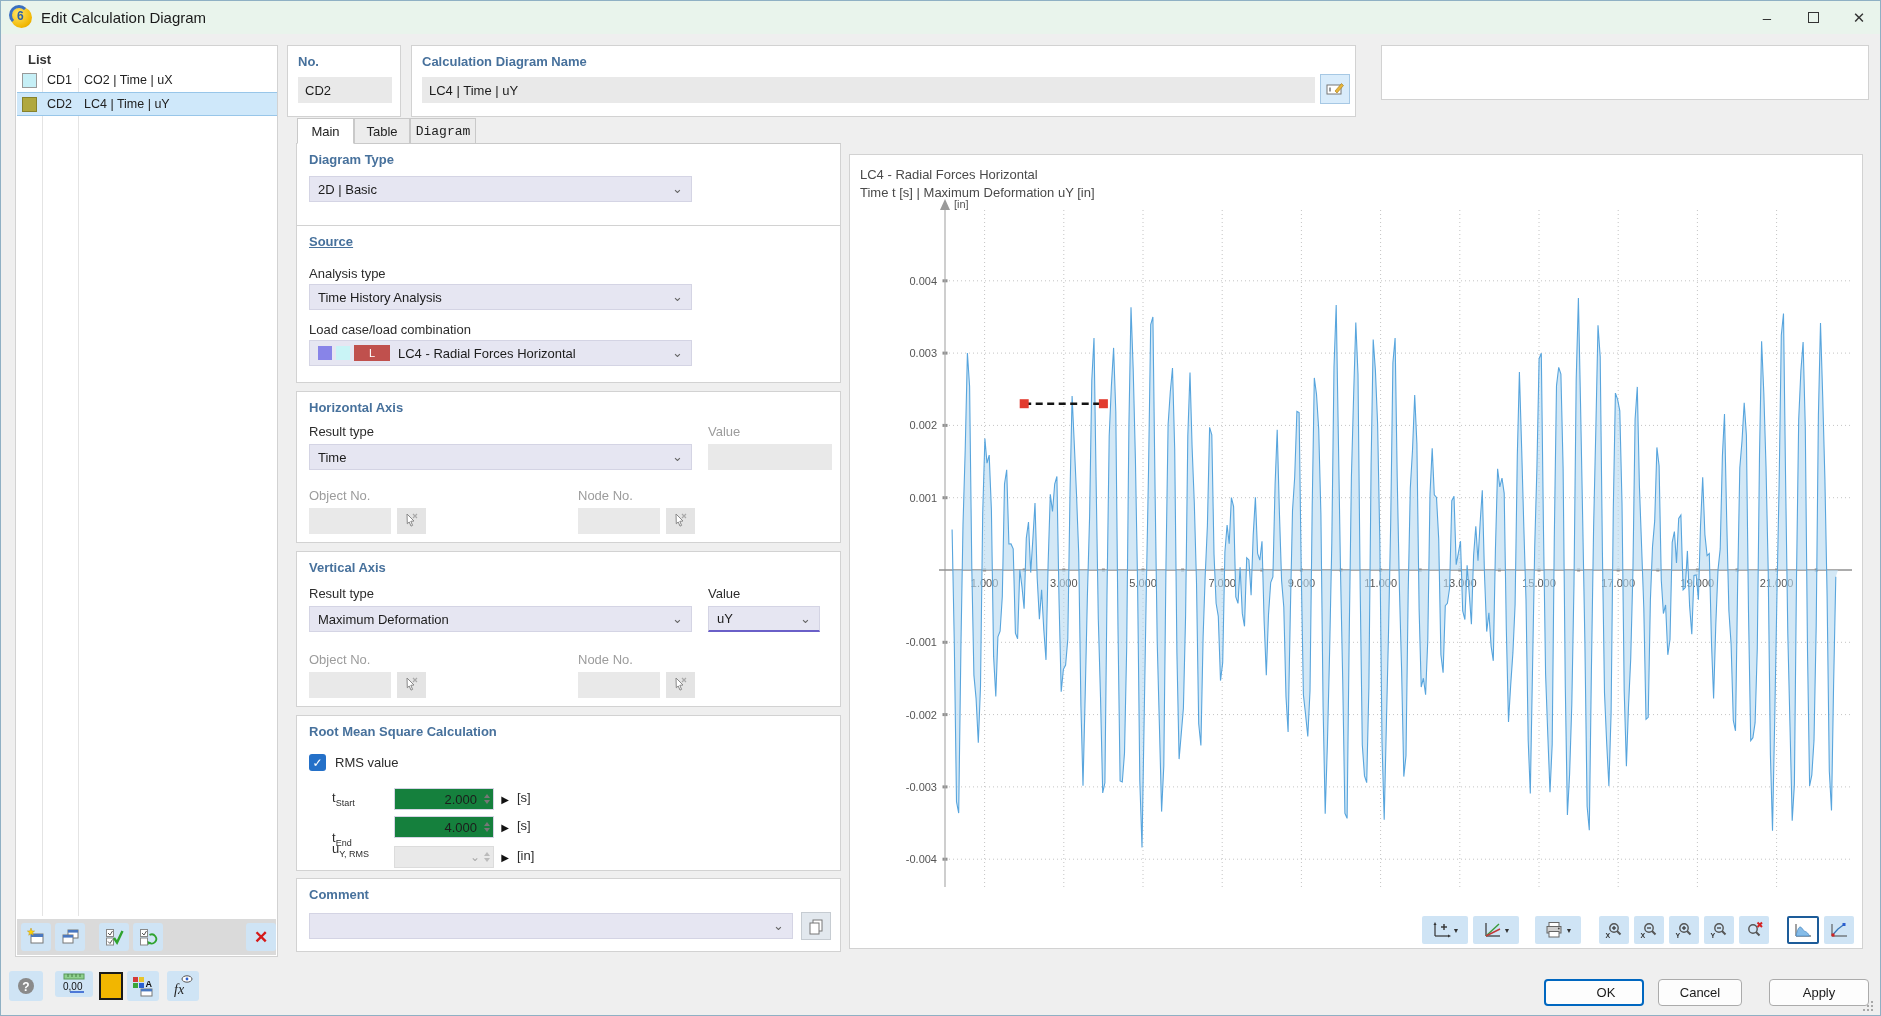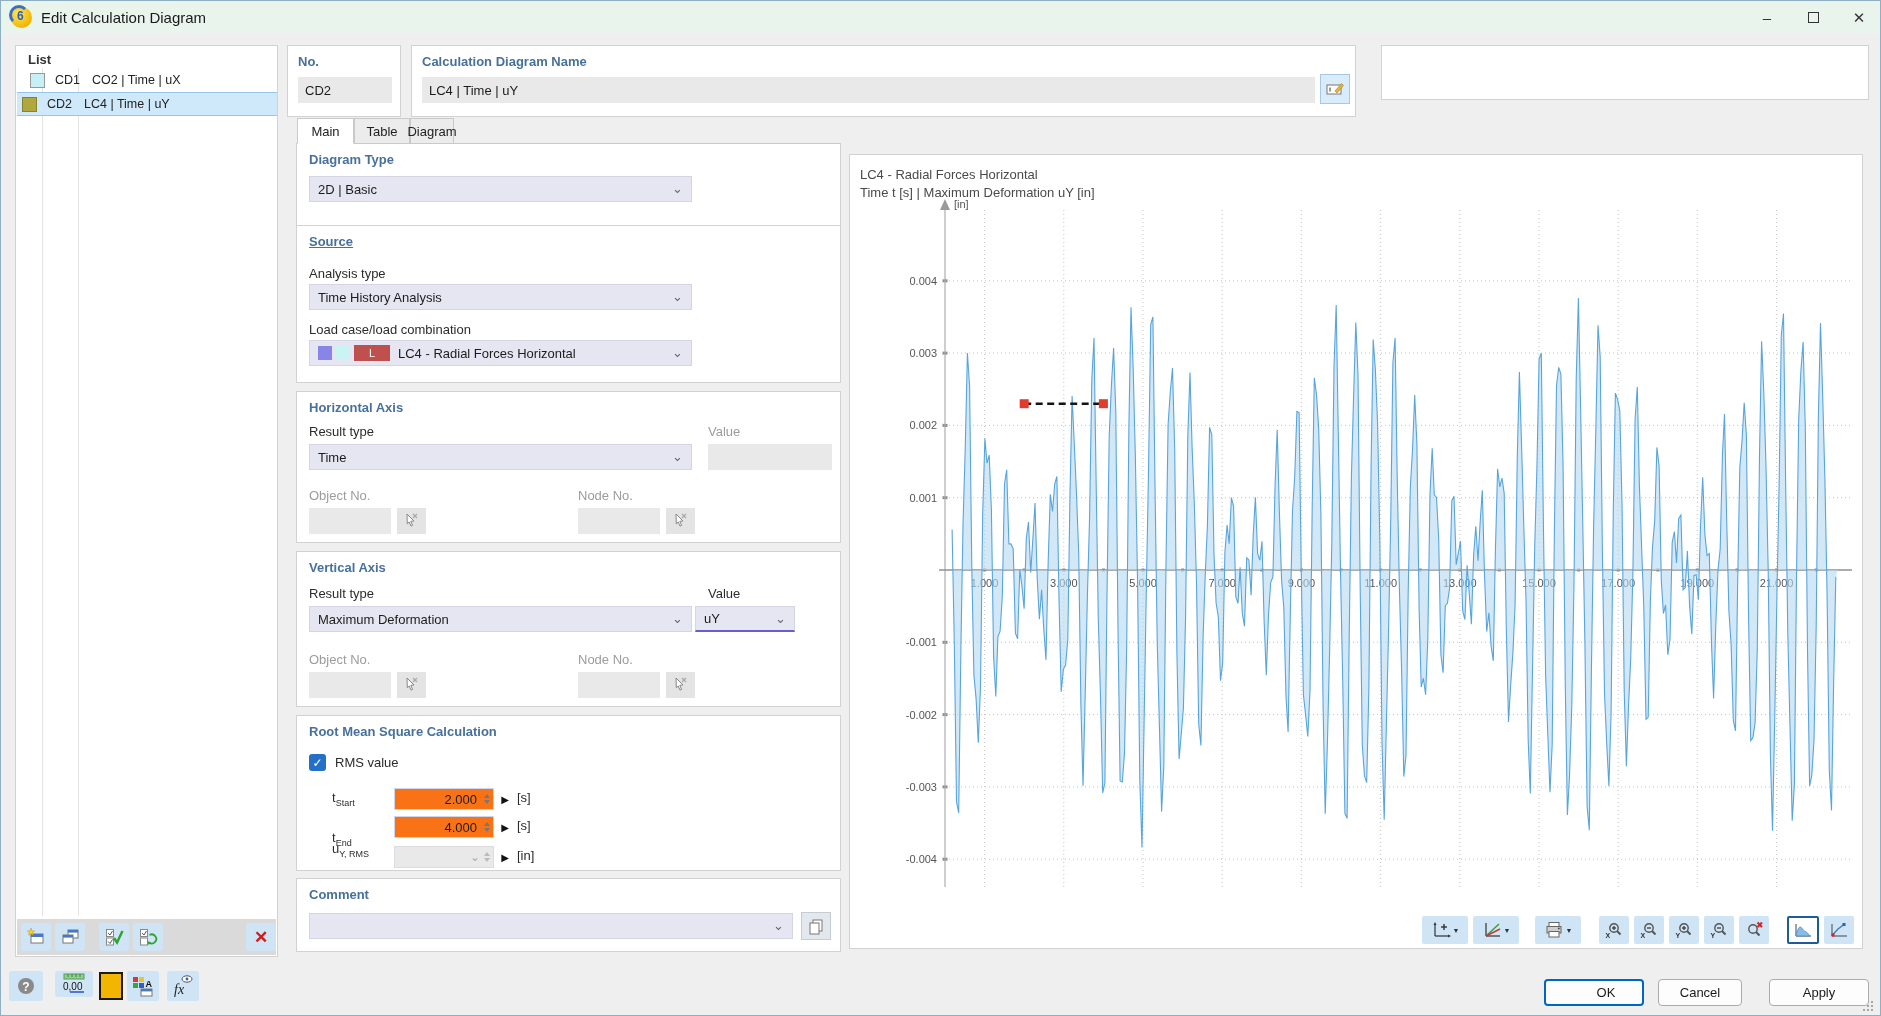--- a/index.html
+++ b/index.html
@@ -41,21 +41,21 @@
 
   .icon-btn { width:30px; height:28px; background:#cfe4f5; border-radius:3px; display:flex; align-items:center; justify-content:center; }
   .tool-strip { position:absolute; left:1px; right:1px; bottom:1px; height:36px; background:#dadada; }
 
   
   .tab { position:absolute; top:0; height:25px; display:flex; align-items:center; justify-content:center;
          font-size:13px; color:#222; background:#ececec; border:1px solid #c9c9c9; border-bottom:none; }
   .tab.selected { background:#ffffff; height:26px; z-index:2; border-bottom:1px solid #fff; }
 
   
-  .spin-field { display:flex; align-items:center; background:#f97316; border:1px solid #d4d4e4; width:100px; height:22px; }
+  .spin-field { display:flex; align-items:center; background:#15803d; border:1px solid #d4d4e4; width:100px; height:22px; }
   .spin-field.dis { background:#e9e9e9; border-color:#dcdcdc; }
   .spin-val { flex:1; text-align:right; font-size:13px; color:#1c1c1c; padding-right:3px; }
   .spin-col { width:13px; display:flex; flex-direction:column; align-items:center; justify-content:center; gap:2px; }
   .tri-up { width:0;height:0;border-left:3.5px solid transparent;border-right:3.5px solid transparent;border-bottom:4px solid #777; }
   .tri-dn { width:0;height:0;border-left:3.5px solid transparent;border-right:3.5px solid transparent;border-top:4px solid #777; }
   .play-btn { width:16px; height:22px; display:flex; align-items:center; justify-content:center; font-size:10px; color:#111; }
   .unit { font-size:13px; color:#2c2c2c; }
 
   .cb { width:17px; height:17px; background:#2470c8; border-radius:3px; color:#fff; font-size:12px;
         display:flex; align-items:center; justify-content:center; }
@@ -89,21 +89,21 @@
       </div>
     <div class="winbtn">✕</div>
   </div>
 </div>
 
 <div class="abs panel" style="left:14px; top:44px; width:263px; height:912px;">
   <div class="abs" style="left:12px; top:6px; font-size:13px; font-weight:bold; color:#333;">List</div>
   <div class="col-line" style="left:26px;"></div>
   <div class="col-line" style="left:62px;"></div>
 
-  <div class="list-row" style="top:22px;padding-left:8px;">
+  <div class="list-row" style="top:22px;">
     <span class="swatch" style="background:#c6eff6;"></span>
     <span style="margin-left:10px; width:34px;">CD1</span>
     <span style="margin-left:3px;">CO2 | Time | uX</span>
   </div>
   <div class="list-row sel" style="top:46px;">
     <span class="swatch" style="background:#b0a83e; border-color:#87822c;"></span>
     <span style="margin-left:10px; width:34px;">CD2</span>
     <span style="margin-left:3px;">LC4 | Time | uY</span>
   </div>
 
@@ -162,21 +162,21 @@
         <path d="M10 12 L16.5 4.5 L18.5 6.5 L12 14 Z" fill="#e8b53a" stroke="#a07818" stroke-width="0.6"></path>
       </svg>
   </div>
 </div>
 
 <div class="abs panel" style="left:1380px; top:44px; width:488px; height:55px;"></div>
 
 <div class="abs" style="left:295px; top:117px; width:545px; height:26px;">
   <div class="tab selected" style="left:1px; width:57px;">Main</div>
   <div class="tab" style="left:58px; width:56px;">Table</div>
-  <div class="tab" style="left:114px; width:44px;">Diagram</div>
+  <div class="tab" style="left:114px; width:66px;font-family:Liberation Mono, monospace;">Diagram</div>
 </div>
 
 <div class="abs panel" style="left:295px; top:142px; width:545px; height:84px; border-top-color:#c9c9c9;">
   <div class="abs sect-header" style="left:12px; top:8px;">Diagram Type</div>
   <div class="abs dd" style="left:12px; top:32px; width:383px;">
     <span>2D | Basic</span>
     <span class="chev">⌄</span>
   </div>
 </div>
 
@@ -225,21 +225,21 @@
 </div>
 
 <div class="abs panel" style="left:295px; top:550px; width:545px; height:156px;">
   <div class="abs sect-header" style="left:12px; top:8px;">Vertical Axis</div>
   <div class="abs flabel" style="left:12px; top:34px;">Result type</div>
   <div class="abs flabel" style="left:411px; top:34px;">Value</div>
   <div class="abs dd" style="left:12px; top:54px; width:383px;">
     <span>Maximum Deformation</span>
     <span class="chev">⌄</span>
   </div>
-  <div class="abs dd focus" style="left:398px; top:54px; width:100px;justify-content:flex-end;">
+  <div class="abs dd focus" style="left:411px; top:54px; width:112px;justify-content:flex-end;">
     <span>uY</span>
     <span class="chev">⌄</span>
   </div>
   <div class="abs flabel dis" style="left:12px; top:100px;">Object No.</div>
   <div class="abs flabel dis" style="left:281px; top:100px;">Node No.</div>
   <div class="abs gray-box" style="left:12px; top:120px; width:82px;"></div>
   <div class="abs pick-btn" style="left:100px; top:120px;">
     <svg width="18" height="18">
         <path d="M4 2 L11 9 L7.8 9.3 L9.6 13.4 L8 14.1 L6.2 10 L4.3 11.8 Z" fill="#fff" stroke="#888"></path>
         <path d="M10 2 L14 6 M14 2 L10 6" stroke="#aaa" stroke-width="1.2"></path>

